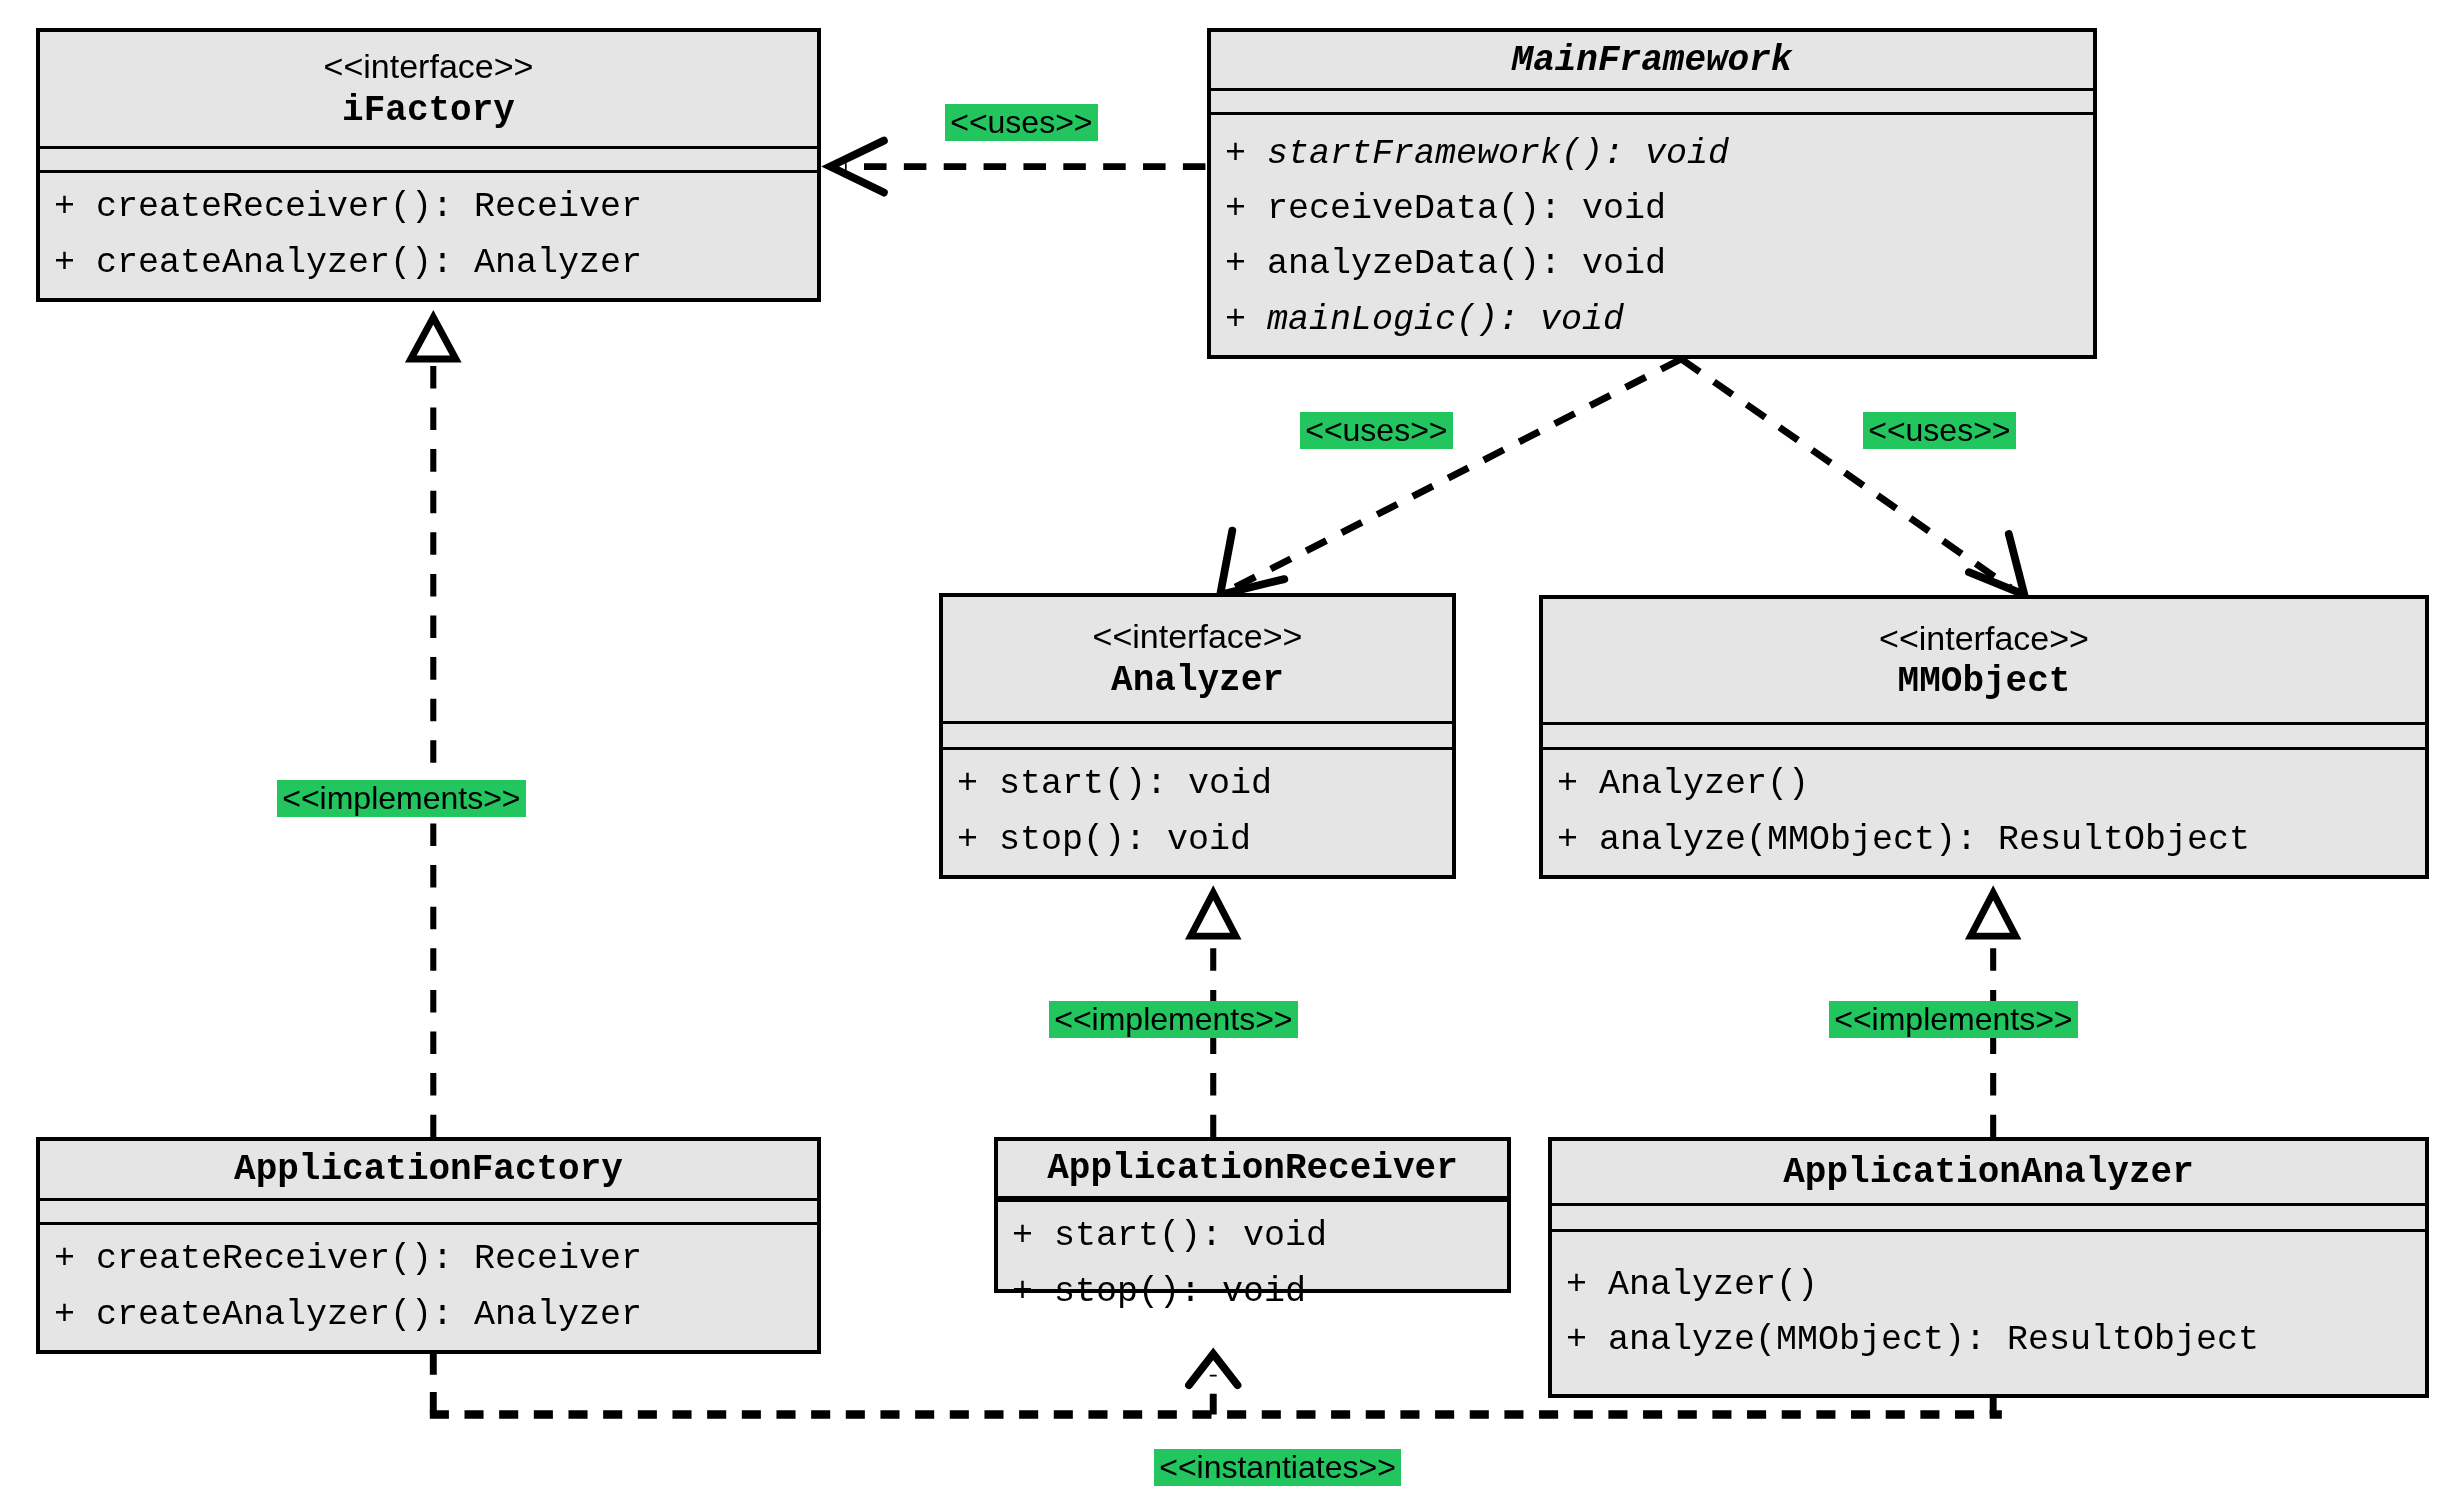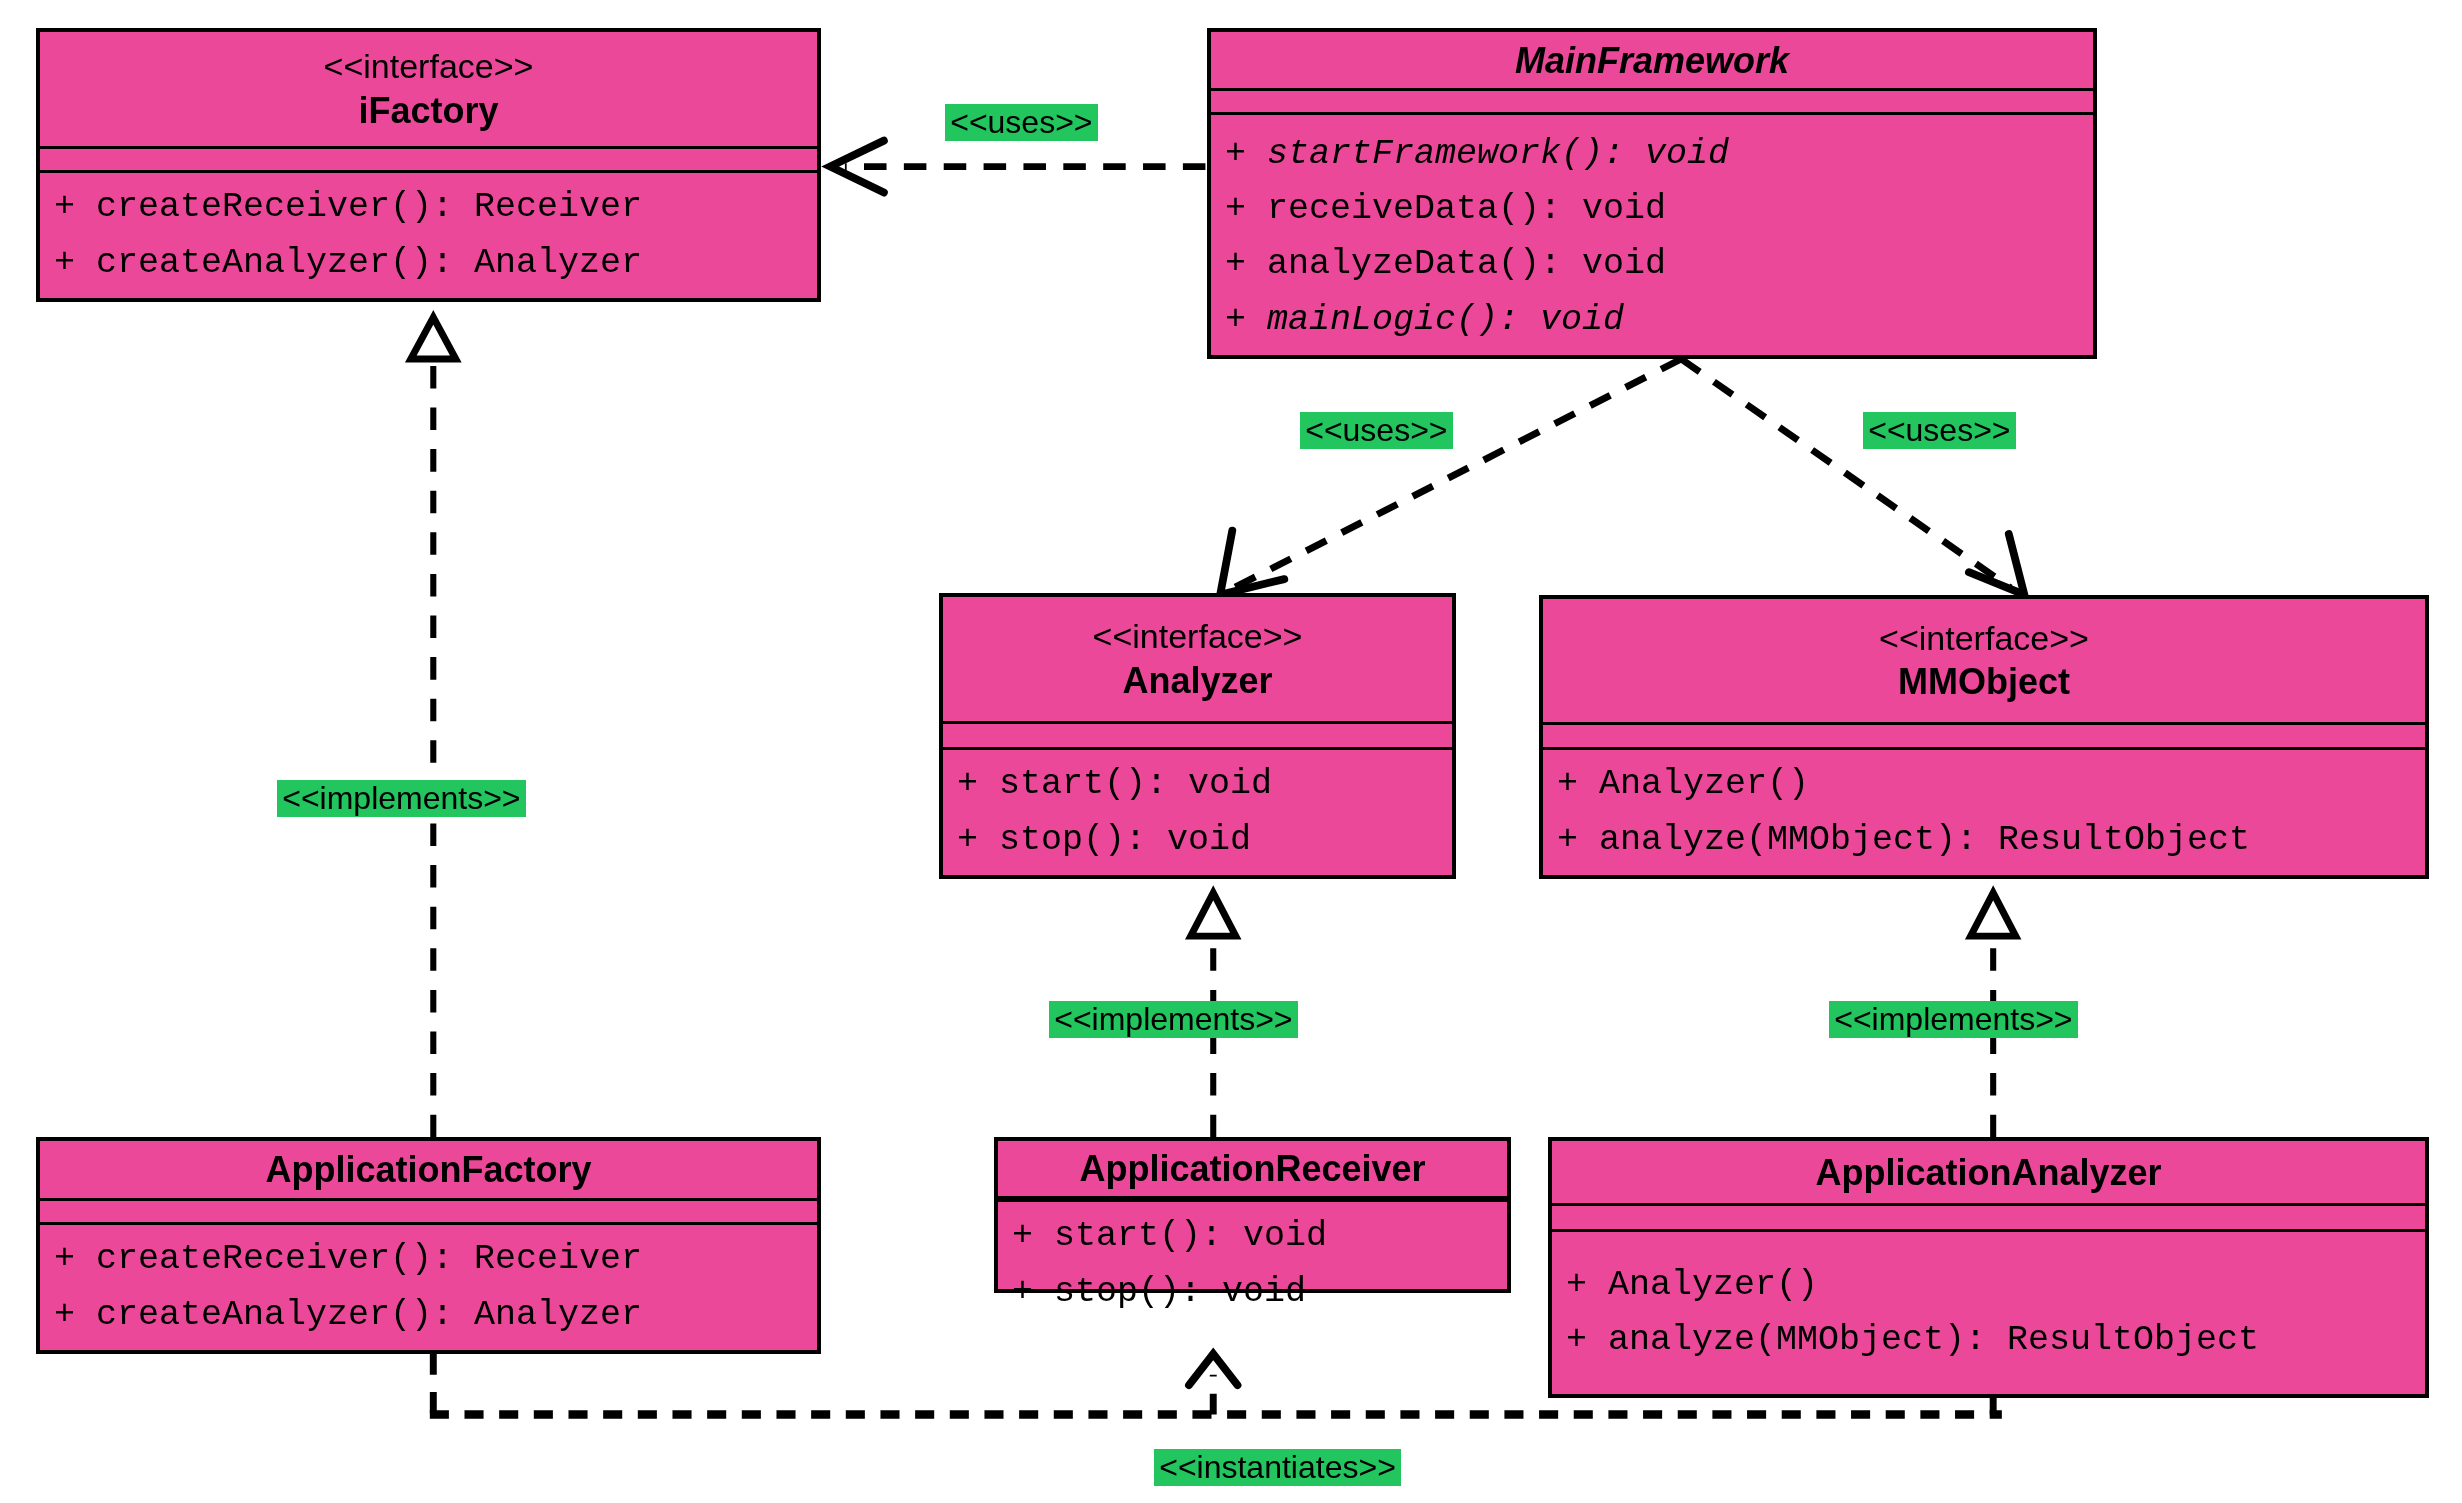--- a/index.html
+++ b/index.html
@@ -21,21 +21,21 @@
     left: 0;
     top: 0;
     width: 2462px;
     height: 1504px;
     pointer-events: none;
   }
   .uml-box {
     position: absolute;
     box-sizing: border-box;
     border: 4.3px solid #000000;
-    background: #ec4899;
+    background: #e5e5e5;
     display: flex;
     flex-direction: column;
   }
   .compartment-header {
     box-sizing: border-box;
     display: flex;
     flex-direction: column;
     align-items: center;
     justify-content: center;
     text-align: center;
@@ -54,21 +54,21 @@
     padding: 7px 14px;
   }
   .stereotype-line {
     font-family: "Liberation Sans", sans-serif;
     font-size: 34px;
     line-height: 1.25;
     color: #000000;
     font-weight: normal;
   }
   .class-name {
-    font-family: Liberation Sans, sans-serif;
+    font-family: Liberation Mono, monospace;
     font-size: 36px;
     line-height: 1.25;
     font-weight: bold;
     color: #000000;
   }
   .class-name.abstract {
     font-style: italic;
   }
   .op-line {
     font-family: "Liberation Mono", monospace;

